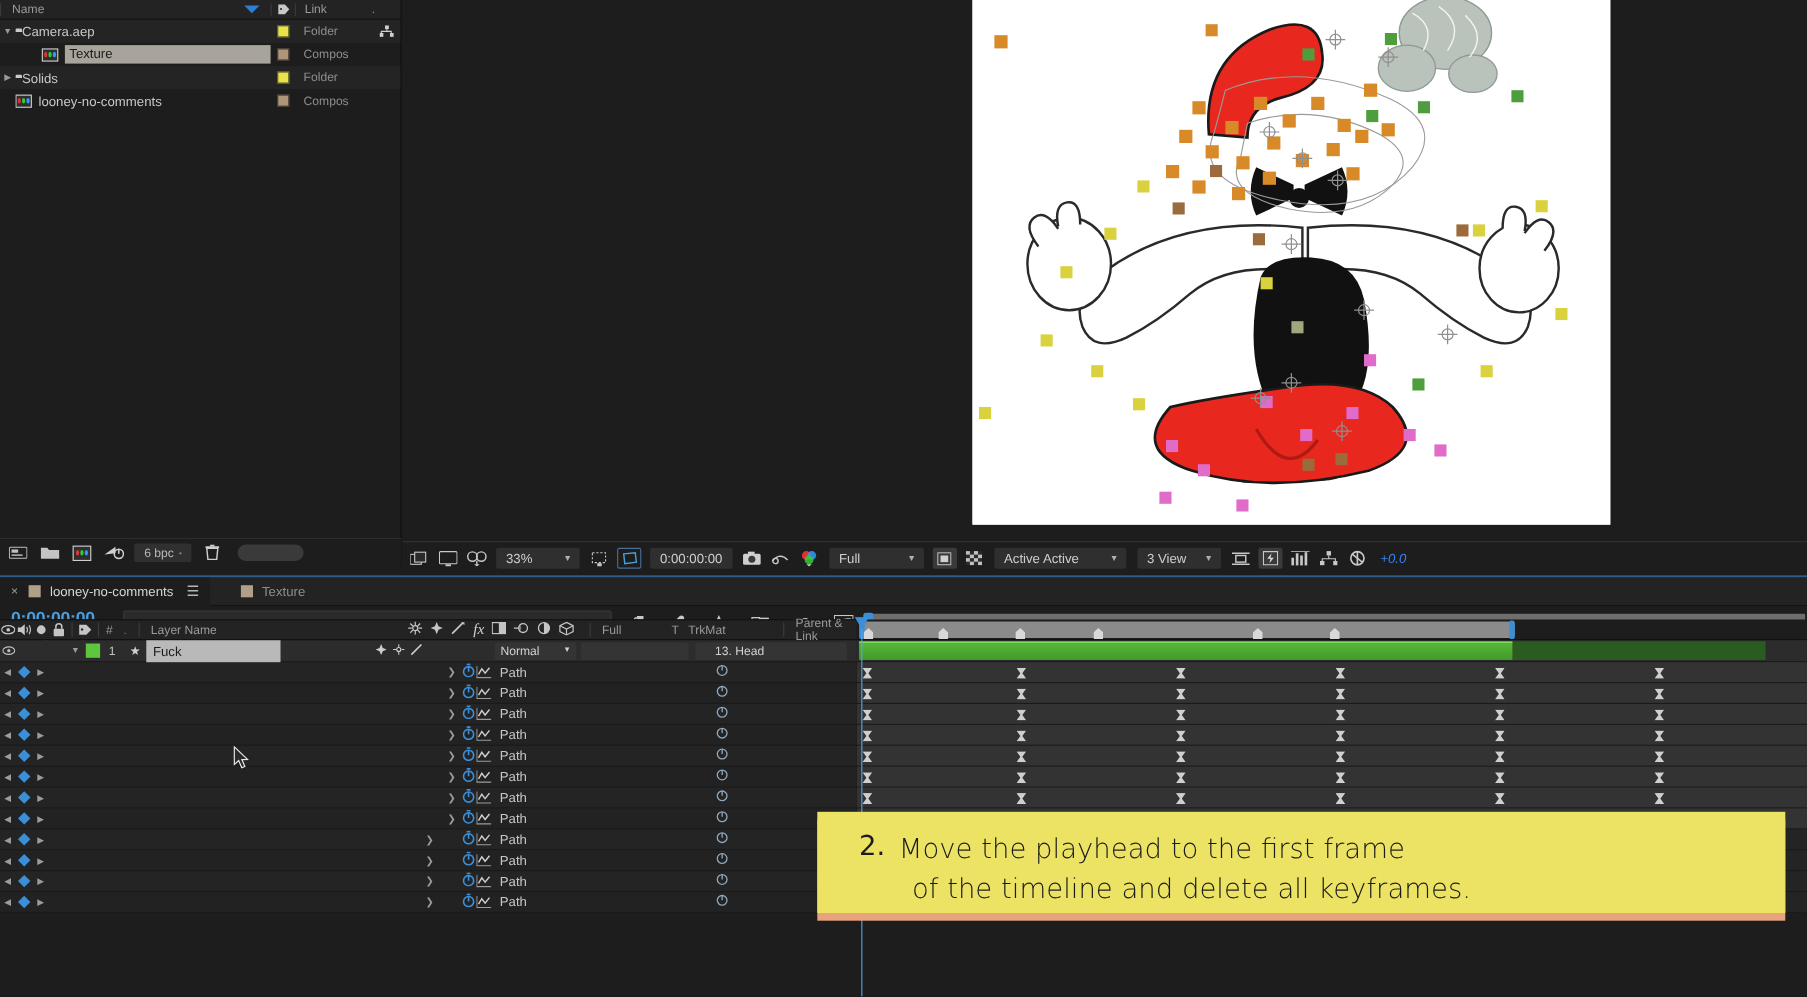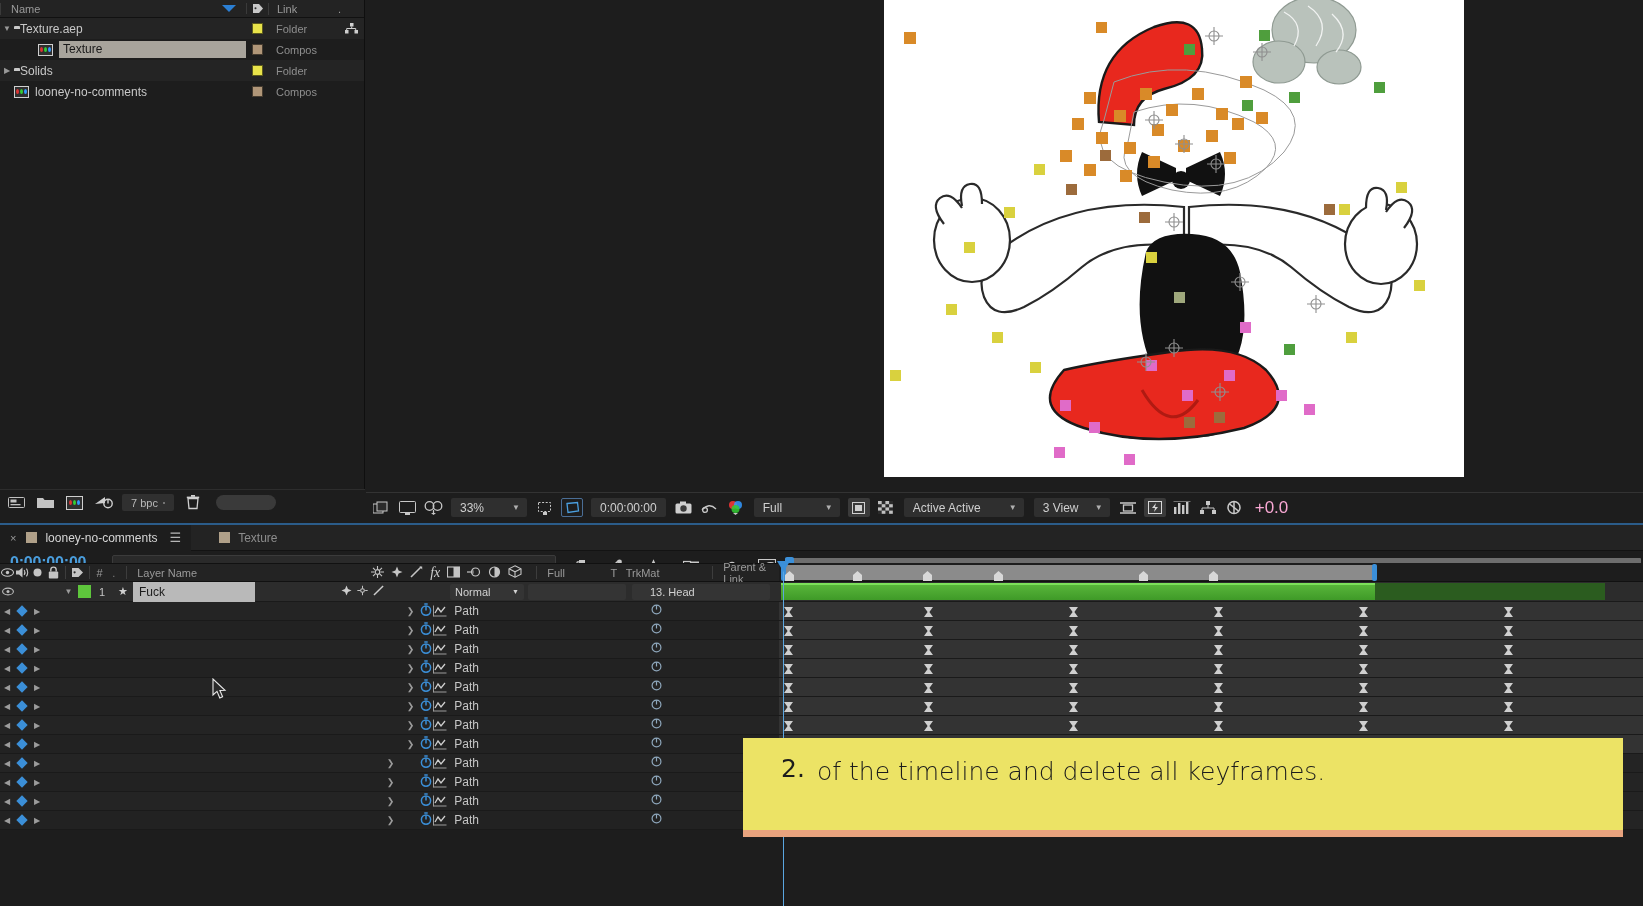--- a/index.html
+++ b/index.html
@@ -107,21 +107,21 @@
   }
   .cvt-sel .chev { font-size: 8px; color: #b0b0b0; margin-left: auto; padding-left:8px;}
   .cvt-box {
     height: 19px; background: #2f2f2f; border-radius: 2px; display:flex;align-items:center;
     padding: 0 9px; font-size: 12px; color: #cfcfcf; margin: 0 5px;
   }
   .cvt-toggle { width: 22px;height:19px;display:flex;align-items:center;justify-content:center;
     border:1px solid #4a6e96; border-radius:2px; color:#4a9ede; margin: 0 3px;}
   .cvt-toggle2 { width: 22px;height:19px;display:flex;align-items:center;justify-content:center;
     background:#3a3a3a;border-radius:2px; color:#d0d0d0; margin: 0 3px;}
-  .plus-val { color: #f9a8d4; font-size: 17px; margin-left: 8px; }
+  .plus-val { color: #3b82f6; font-size: 12px; margin-left: 8px; font-style: italic; }
 
   
   #timeline {
     position: absolute; left: 0; top: 523px; right: 0; bottom: 0;
     background: #1d1d1d; border-top: 2px solid #2b5c8a;
   }
   #tl-tabs {
     height: 26px; background: #232323; display: flex; align-items: center;
     gap: 0; border-bottom: 1px solid #131313;
   }
@@ -259,21 +259,21 @@
     background: #ece365; box-shadow: 0 7px 0 0 #e8a37e;
     padding: 16px 26px 0 38px;
   }
   #callout .ctext {
     color: #1c1c1c; font-size: 25px; line-height: 1.44;
     font-family: "DejaVu Sans", sans-serif; font-weight: 300;
   }
   #callout .cnum { position: absolute; left: 38px; top: 16px; font-size: 25px; color:#1c1c1c;
     font-family: "DejaVu Sans", sans-serif;}
   #callout .cl1 { margin-left: 36px; }
-  #callout .cl2 { margin-left: 36px; }
+  #callout .cl2 { margin-left: 48px; }
 
   
   #cursor { position: absolute; left: 212px; top: 678px; z-index: 70; }
 </style>
 </head>
 <body>
 
 <div id="project-panel">
 
   <div class="proj-head">
@@ -290,21 +290,21 @@
     <div class="col-type">Link</div>
     <div class="col-extra">.</div>
   </div>
 
   <div>
 
     <div class="proj-row alt">
       <div class="twirl">▼</div>
       <div class="rname">
         <span><span class="ic-folder"></span></span>
-        <span class="lbltext">Texture.aep</span>
+        <span class="lbltext">Camera.aep</span>
       </div>
       <div class="tag-col">
           <span class="swatch" style="background:#e8e34a"></span>
         </div>
       <div class="type-col">Folder</div>
       <div class="extra-col">
         <svg width="13" height="11" viewBox="0 0 13 11">
             <rect x="5" y="0" width="3.5" height="3.5" fill="#cfcfcf"></rect>
             <rect x="0" y="7" width="3.5" height="3.5" fill="#cfcfcf"></rect>
             <rect x="9.5" y="7" width="3.5" height="3.5" fill="#cfcfcf"></rect>
@@ -387,21 +387,21 @@
         </span>
     </div>
     <div class="tb-ic">
       <svg width="19" height="15" viewBox="0 0 19 15">
           <path d="M1 9 L11 2 L11 8 Z" fill="#cfcfcf"></path>
           <circle cx="14" cy="8.5" r="4.2" fill="none" stroke="#cfcfcf" stroke-width="1.4"></circle>
           <path d="M14 4.3v4.2" stroke="#cfcfcf" stroke-width="1.4"></path>
         </svg>
     </div>
     <div class="bpc-box">
-      <span>7 bpc</span>
+      <span>6 bpc</span>
       <span class="bpc-dot"></span>
     </div>
     <div class="tb-ic">
       <svg width="14" height="15" viewBox="0 0 14 15">
           <path d="M2 3.5h10l-1 10H3z" fill="none" stroke="#cfcfcf" stroke-width="1.3"></path>
           <rect x="0.8" y="1.6" width="12.4" height="1.6" fill="#cfcfcf"></rect>
           <rect x="5" y="0" width="4" height="1.8" fill="#cfcfcf"></rect>
         </svg>
     </div>
     <div class="tb-pill"></div>
@@ -1377,14 +1377,15 @@
 </div>
 
 <div id="cursor">
   <svg width="15" height="22" viewBox="0 0 15 22">
       <path d="M1 1 L1 17 L5 13.4 L7.8 20 L10.6 18.8 L7.9 12.5 L13 12.3 Z" fill="#2a2a2a" stroke="#e8e8e8" stroke-width="1.1"></path>
     </svg>
 </div>
 
 <div id="callout">
   <span class="cnum">2.</span>
+  <div class="ctext cl1">Move the playhead to the first frame</div>
   <div class="ctext cl2">of the timeline and delete all keyframes.</div>
 </div>
 
 </body></html>

